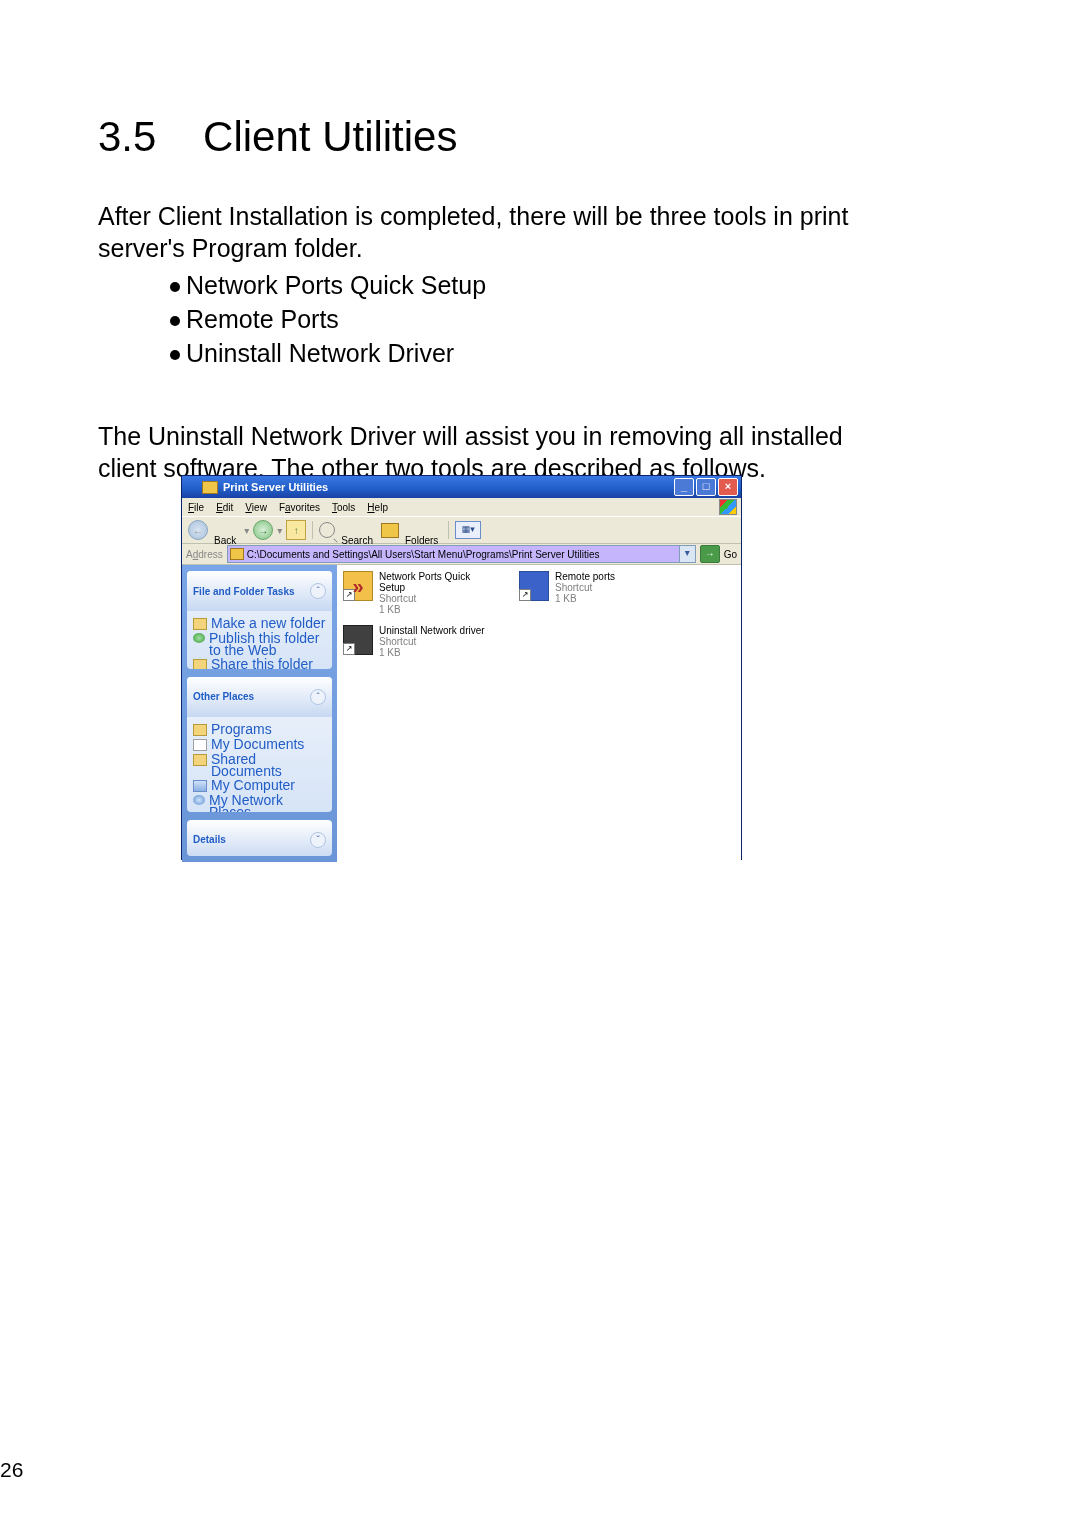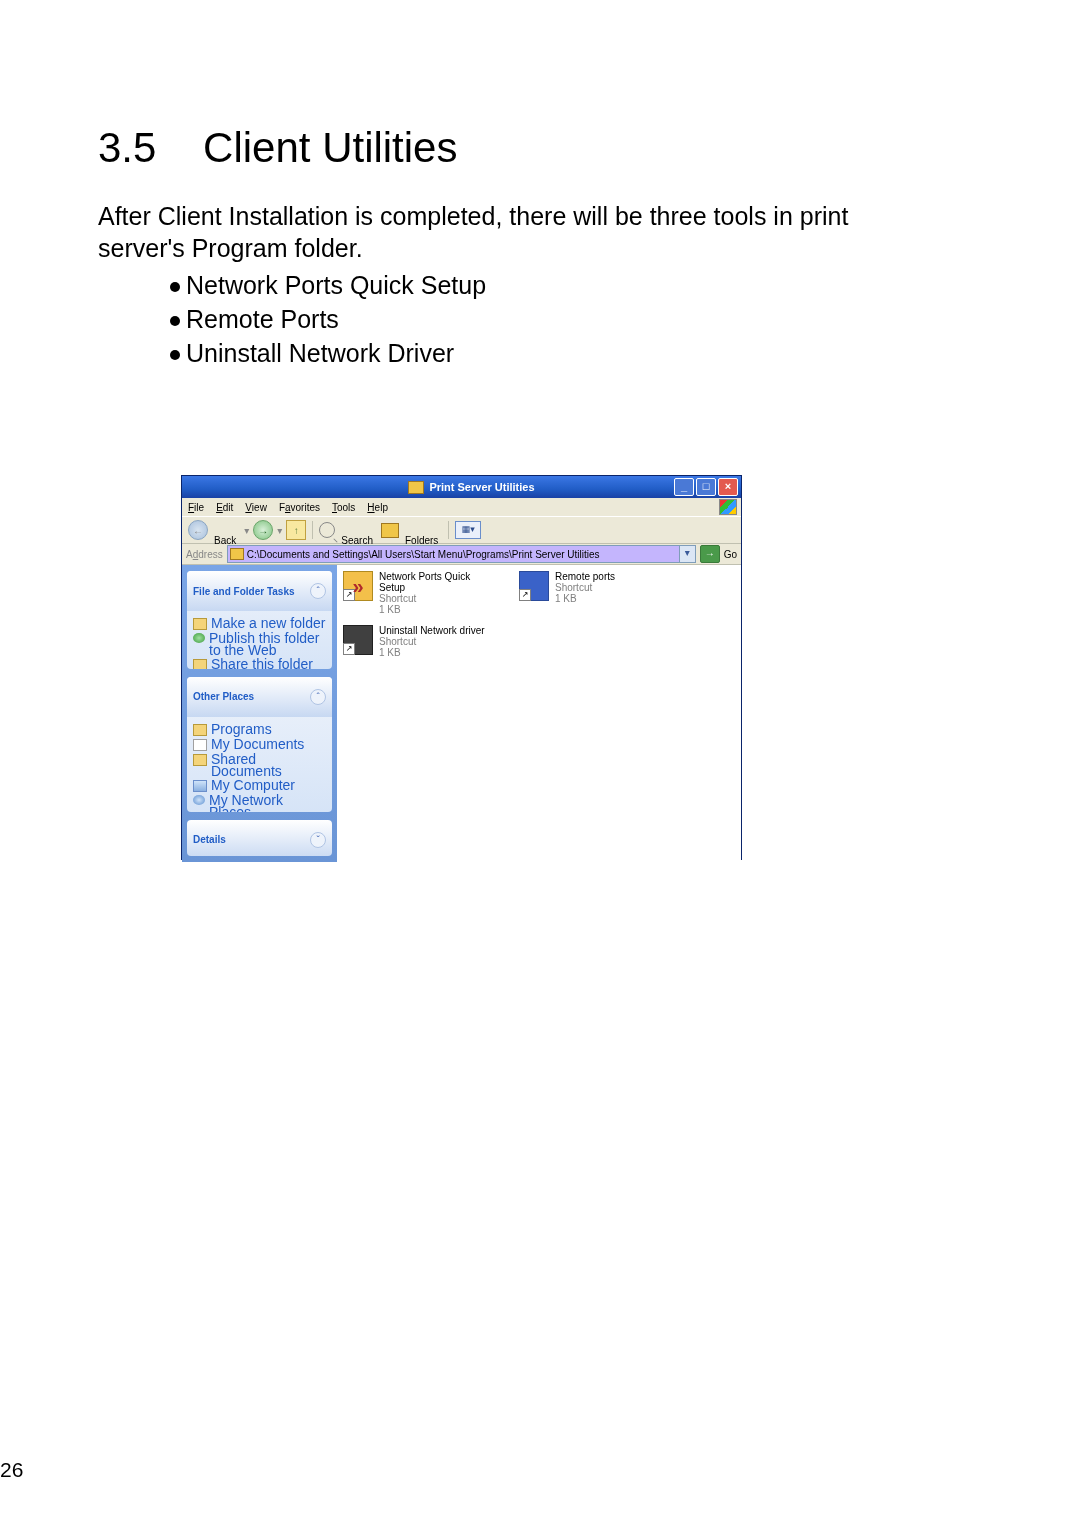--- a/index.html
+++ b/index.html
@@ -1,30 +1,30 @@
 <!DOCTYPE html>
 <html><head>
 <meta charset="utf-8">
 <style>
   @page { size: 1080px 1529px; margin: 0; }
   html, body { margin: 0; padding: 0; width: 1080px; height: 1529px; background: #fff; font-family: Arial, Helvetica, sans-serif; color: #000; }
   .page { position: relative; width: 1080px; height: 1529px; }
 
   
-  .heading { position: absolute; left: 98px; top: 124px; font-size: 42px; }
+  .heading { position: absolute; left: 98px; top: 113px; font-size: 42px; }
   .intro   { position: absolute; left: 98px; top: 200px; width: 790px; font-size: 25px; line-height: 32px; }
   .bullets { position: absolute; left: 170px; top: 268px; font-size: 25px; line-height: 34px; }
   .bullets .b { margin-bottom: 0; }
   .bullet-dot { display: inline-block; width: 10px; height: 10px; background: #000; border-radius: 50%; margin-right: 6px; vertical-align: middle; }
   .para2 { position: absolute; left: 98px; top: 420px; width: 790px; font-size: 25px; line-height: 32px; }
   .pagenum { position: absolute; left: 0; width: 955px; text-align: left; top: 1458px; font-size: 21px; }
 
   
   .shot { position: absolute; left: 181px; top: 475px; width: 559px; height: 383px; border: 1px solid #0a246a; background: #ece9d8; font-size: 10px; }
-  .titlebar { height: 22px; background: linear-gradient(#3b77e5, #215dc6 60%, #1941a5); color: #fff; display: flex; align-items: center; padding-left: 20px; position: relative; justify-content: center; }
+  .titlebar { height: 22px; background: linear-gradient(#3b77e5, #215dc6 60%, #1941a5); color: #fff; display: flex; align-items: center; padding-left: 20px; position: relative; }
   .titlebar .folder-ico { width: 14px; height: 11px; background: #f0c648; border: 1px solid #a07820; margin-right: 5px; }
   .titlebar .title-text { font-weight: bold; font-size: 11px; }
   .win-btns { position: absolute; right: 3px; top: 2px; display: flex; gap: 2px; }
   .win-btn { width: 18px; height: 16px; border: 1px solid #fff; border-radius: 2px; color: #fff; font-size: 11px; line-height: 14px; text-align: center; font-weight: bold; }
   .win-min, .win-max { background: #4a79d6; }
   .win-close { background: #e35a4f; }
 
   .menubar { height: 18px; background: #ece9d8; display: flex; align-items: center; padding-left: 6px; gap: 12px; color: #000; position: relative; }
   .menubar span u { text-decoration: underline; }
   .winlogo { position: absolute; right: 4px; top: 1px; width: 16px; height: 14px; background: linear-gradient(135deg,#e33,#e33 25%,#3b3 25%,#3b3 50%,#39f 50%,#39f 75%,#fc0 75%); border: 1px solid #888; }
@@ -86,20 +86,21 @@
   <div class="heading">
     <span>3.5</span>&nbsp;&nbsp;&nbsp;
     <span>Client Utilities</span>
   </div>
   <div class="intro">After Client Installation is completed, there will be three tools in print server's Program folder.</div>
   <div class="bullets">
     <div class="b"><span class="bullet-dot"></span><span>Network Ports Quick Setup</span></div>
     <div class="b"><span class="bullet-dot"></span><span>Remote Ports</span></div>
     <div class="b"><span class="bullet-dot"></span><span>Uninstall Network Driver</span></div>
   </div>
+  <div class="para2">The Uninstall Network Driver will assist you in removing all installed client software. The other two tools are described as follows.</div>
   <div class="pagenum">26</div>
 
   <div class="shot">
 
     <div class="titlebar">
       <div class="folder-ico"></div>
       <div class="title-text">Print Server Utilities</div>
       <div class="win-btns">
         <div class="win-btn win-min">_</div>
         <div class="win-btn win-max">□</div>

